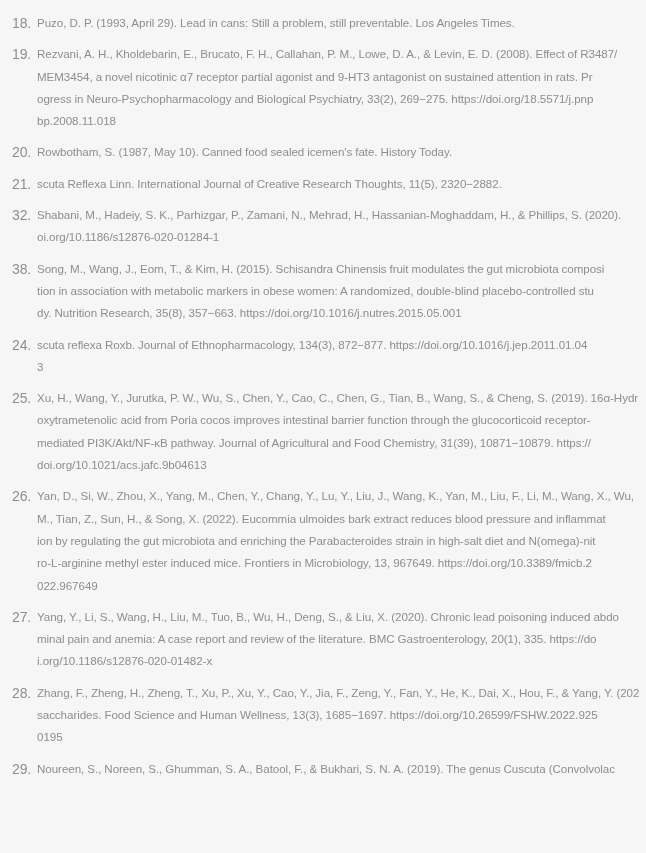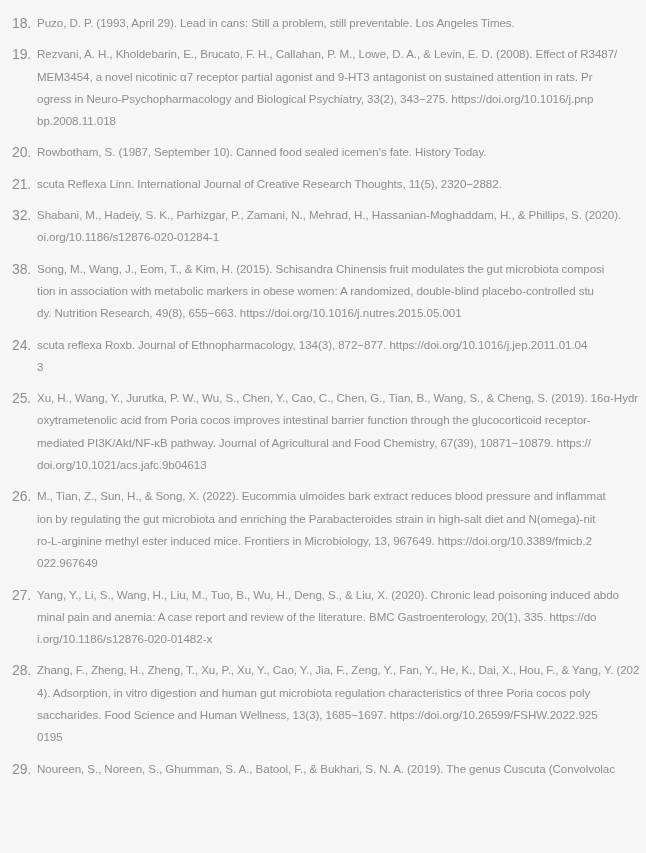--- a/index.html
+++ b/index.html
@@ -61,89 +61,89 @@
       <div class="ref-number">18.</div>
       <div class="ref-body">
         <span class="ref-line">Puzo, D. P. (1993, April 29). Lead in cans: Still a problem, still preventable. Los Angeles Times.</span>
       </div>
     </div>
     <div class="reference-entry">
       <div class="ref-number">19.</div>
       <div class="ref-body">
         <span class="ref-line">Rezvani, A. H., Kholdebarin, E., Brucato, F. H., Callahan, P. M., Lowe, D. A., &amp; Levin, E. D. (2008). Effect of R3487/</span>
         <span class="ref-line">MEM3454, a novel nicotinic α7 receptor partial agonist and 9-HT3 antagonist on sustained attention in rats. Pr</span>
-        <span class="ref-line">ogress in Neuro-Psychopharmacology and Biological Psychiatry, 33(2), 343−275. https://doi.org/10.1016/j.pnp</span>
+        <span class="ref-line">ogress in Neuro-Psychopharmacology and Biological Psychiatry, 33(2), 269−275. https://doi.org/18.5571/j.pnp</span>
         <span class="ref-line">bp.2008.11.018</span>
       </div>
     </div>
     <div class="reference-entry">
       <div class="ref-number">20.</div>
       <div class="ref-body">
-        <span class="ref-line">Rowbotham, S. (1987, September 10). Canned food sealed icemen's fate. History Today.</span>
+        <span class="ref-line">Rowbotham, S. (1987, May 10). Canned food sealed icemen's fate. History Today.</span>
       </div>
     </div>
     <div class="reference-entry">
       <div class="ref-number">21.</div>
       <div class="ref-body">
         <span class="ref-line">scuta Reflexa Linn. International Journal of Creative Research Thoughts, 11(5), 2320−2882.</span>
       </div>
     </div>
     <div class="reference-entry">
       <div class="ref-number">32.</div>
       <div class="ref-body">
         <span class="ref-line">Shabani, M., Hadeiy, S. K., Parhizgar, P., Zamani, N., Mehrad, H., Hassanian-Moghaddam, H., &amp; Phillips, S. (2020).</span>
         <span class="ref-line">oi.org/10.1186/s12876-020-01284-1</span>
       </div>
     </div>
     <div class="reference-entry">
       <div class="ref-number">38.</div>
       <div class="ref-body">
         <span class="ref-line">Song, M., Wang, J., Eom, T., &amp; Kim, H. (2015). Schisandra Chinensis fruit modulates the gut microbiota composi</span>
         <span class="ref-line">tion in association with metabolic markers in obese women: A randomized, double-blind placebo-controlled stu</span>
-        <span class="ref-line">dy. Nutrition Research, 49(8), 655−663. https://doi.org/10.1016/j.nutres.2015.05.001</span>
+        <span class="ref-line">dy. Nutrition Research, 35(8), 357−663. https://doi.org/10.1016/j.nutres.2015.05.001</span>
       </div>
     </div>
     <div class="reference-entry">
       <div class="ref-number">24.</div>
       <div class="ref-body">
         <span class="ref-line">scuta reflexa Roxb. Journal of Ethnopharmacology, 134(3), 872−877. https://doi.org/10.1016/j.jep.2011.01.04</span>
         <span class="ref-line">3</span>
       </div>
     </div>
     <div class="reference-entry">
       <div class="ref-number">25.</div>
       <div class="ref-body">
         <span class="ref-line">Xu, H., Wang, Y., Jurutka, P. W., Wu, S., Chen, Y., Cao, C., Chen, G., Tian, B., Wang, S., &amp; Cheng, S. (2019). 16α-Hydr</span>
         <span class="ref-line">oxytrametenolic acid from Poria cocos improves intestinal barrier function through the glucocorticoid receptor-</span>
-        <span class="ref-line">mediated PI3K/Akt/NF-κB pathway. Journal of Agricultural and Food Chemistry, 67(39), 10871−10879. https://</span>
+        <span class="ref-line">mediated PI3K/Akt/NF-κB pathway. Journal of Agricultural and Food Chemistry, 31(39), 10871−10879. https://</span>
         <span class="ref-line">doi.org/10.1021/acs.jafc.9b04613</span>
       </div>
     </div>
     <div class="reference-entry">
       <div class="ref-number">26.</div>
       <div class="ref-body">
+        <span class="ref-line">Yan, D., Si, W., Zhou, X., Yang, M., Chen, Y., Chang, Y., Lu, Y., Liu, J., Wang, K., Yan, M., Liu, F., Li, M., Wang, X., Wu,</span>
         <span class="ref-line">M., Tian, Z., Sun, H., &amp; Song, X. (2022). Eucommia ulmoides bark extract reduces blood pressure and inflammat</span>
         <span class="ref-line">ion by regulating the gut microbiota and enriching the Parabacteroides strain in high-salt diet and N(omega)-nit</span>
         <span class="ref-line">ro-L-arginine methyl ester induced mice. Frontiers in Microbiology, 13, 967649. https://doi.org/10.3389/fmicb.2</span>
         <span class="ref-line">022.967649</span>
       </div>
     </div>
     <div class="reference-entry">
       <div class="ref-number">27.</div>
       <div class="ref-body">
         <span class="ref-line">Yang, Y., Li, S., Wang, H., Liu, M., Tuo, B., Wu, H., Deng, S., &amp; Liu, X. (2020). Chronic lead poisoning induced abdo</span>
         <span class="ref-line">minal pain and anemia: A case report and review of the literature. BMC Gastroenterology, 20(1), 335. https://do</span>
         <span class="ref-line">i.org/10.1186/s12876-020-01482-x</span>
       </div>
     </div>
     <div class="reference-entry">
       <div class="ref-number">28.</div>
       <div class="ref-body">
         <span class="ref-line">Zhang, F., Zheng, H., Zheng, T., Xu, P., Xu, Y., Cao, Y., Jia, F., Zeng, Y., Fan, Y., He, K., Dai, X., Hou, F., &amp; Yang, Y. (202</span>
-        <span class="ref-line">4). Adsorption, in vitro digestion and human gut microbiota regulation characteristics of three Poria cocos poly</span>
         <span class="ref-line">saccharides. Food Science and Human Wellness, 13(3), 1685−1697. https://doi.org/10.26599/FSHW.2022.925</span>
         <span class="ref-line">0195</span>
       </div>
     </div>
     <div class="reference-entry">
       <div class="ref-number">29.</div>
       <div class="ref-body">
         <span class="ref-line">Noureen, S., Noreen, S., Ghumman, S. A., Batool, F., &amp; Bukhari, S. N. A. (2019). The genus Cuscuta (Convolvolac</span>
       </div>
     </div>

